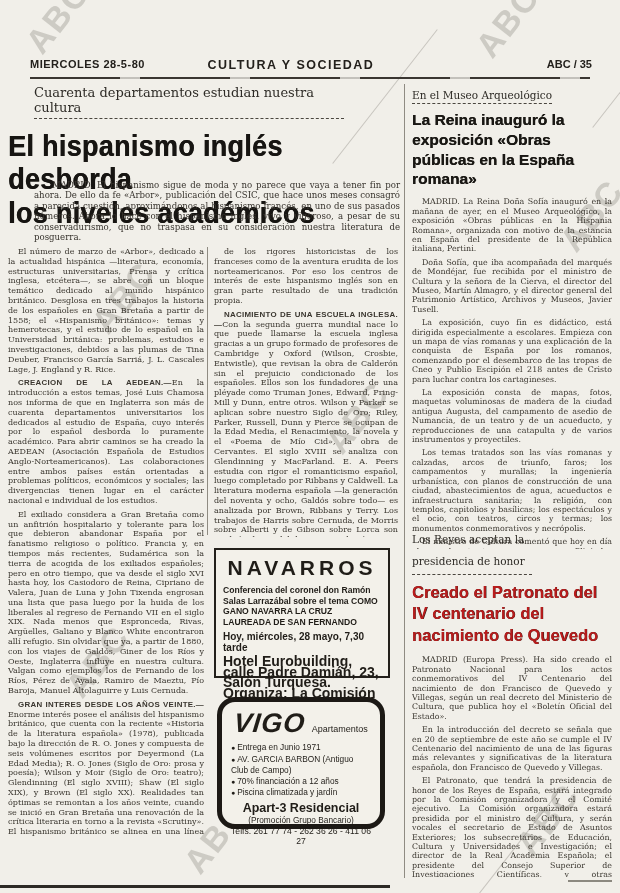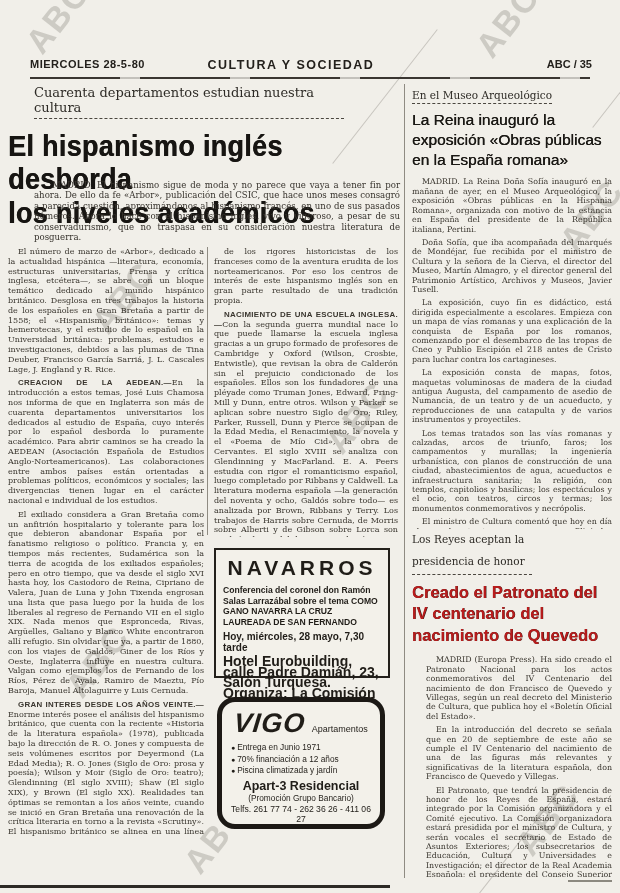--- a/index.html
+++ b/index.html
@@ -79,31 +79,31 @@
   .ad-vigo .sub{font-size:9px;}
   .ad-vigo ul{list-style:none; margin:3px 0 0 0; padding:0; font-size:8.3px; line-height:10.6px;}
   .ad-vigo ul li::before{content:"● "; font-size:7px;}
   .ad-vigo .brand{font-weight:bold; font-size:12.5px; text-align:center; margin-top:2px;}
   .ad-vigo .promo{font-size:8.3px; text-align:center;}
   .ad-vigo .phones{font-size:8.6px; text-align:center; margin-top:1px;}
   
   .rcol{position:absolute; left:412px; top:84px; width:200px;}
   .r-kicker{font-size:10.5px; color:#2e2b26; border-bottom:1px dashed #4a463f; padding-bottom:2px; display:inline-block;}
   .r-headline{
-    font-family:"Liberation Sans", sans-serif; font-weight:normal;
+    font-family:"Liberation Sans", sans-serif; font-weight:bold;
     font-size:15.5px; line-height:1.28; color:#1a1814; margin:6px 0 8px 0;
     text-shadow:0.3px 0 0 #1a1814;
   }
   .r-body{font-size:7.9px; line-height:9.4px; color:#3a362f; text-align:justify; overflow:hidden;}
   .r-body p{margin:0 0 4px 0; text-indent:10px;}
   .museum-body{height:352px;}
   .quevedo{position:absolute; left:412px; top:528px; width:200px;}
   .q-kicker{font-size:10.5px; line-height:22px; color:#2e2b26; display:inline-block; border-bottom:1px dashed #4a463f; padding-bottom:2px; width:120px;}
   .q-headline{font-family:"Liberation Sans", sans-serif; font-weight:bold; font-size:16.5px; line-height:1.3; color:#b91c1c; margin:7px 0 9px 0; text-shadow:0.3px 0 0 #1a1814;}
-  .q-body{height:222px;margin-left:14px;}
+  .q-body{height:222px;}
 </style>
 </head>
 <body>
 
 <div class="page">
 
   <div class="wm" style="left:18px; top:-2px;">ABC</div>
   <div class="wm" style="left:468px; top:2px;">ABC</div>
   <div class="wm" style="left:84px; top:278px;">ABC</div>
   <div class="wm" style="left:552px; top:196px;">ABC</div>
@@ -149,20 +149,21 @@
     <div class="vn">Hotel Eurobuilding, calle Padre Damián, 23, Salón Turquesa. Organiza: La Comisión de Navarros de Madrid</div>
   </div>
 
   <div class="ad-vigo">
     <div class="logo-row">
       <span class="logo">VIGO</span>
       <span class="sub">Apartamentos</span>
     </div>
     <ul>
       <li>Entrega en Junio 1971</li>
+      <li>AV. GARCIA BARBON (Antiguo Club de Campo)</li>
       <li>70% financiación a 12 años</li>
       <li>Piscina climatizada y jardín</li>
     </ul>
     <div class="brand">Apart-3 Residencial</div>
     <div class="promo">(Promoción Grupo Bancario)</div>
     <div class="phones">Telfs. 261 77 74 - 262 36 26 - 411 06 27</div>
   </div>
 
   <div class="vdiv-right"></div>
 

